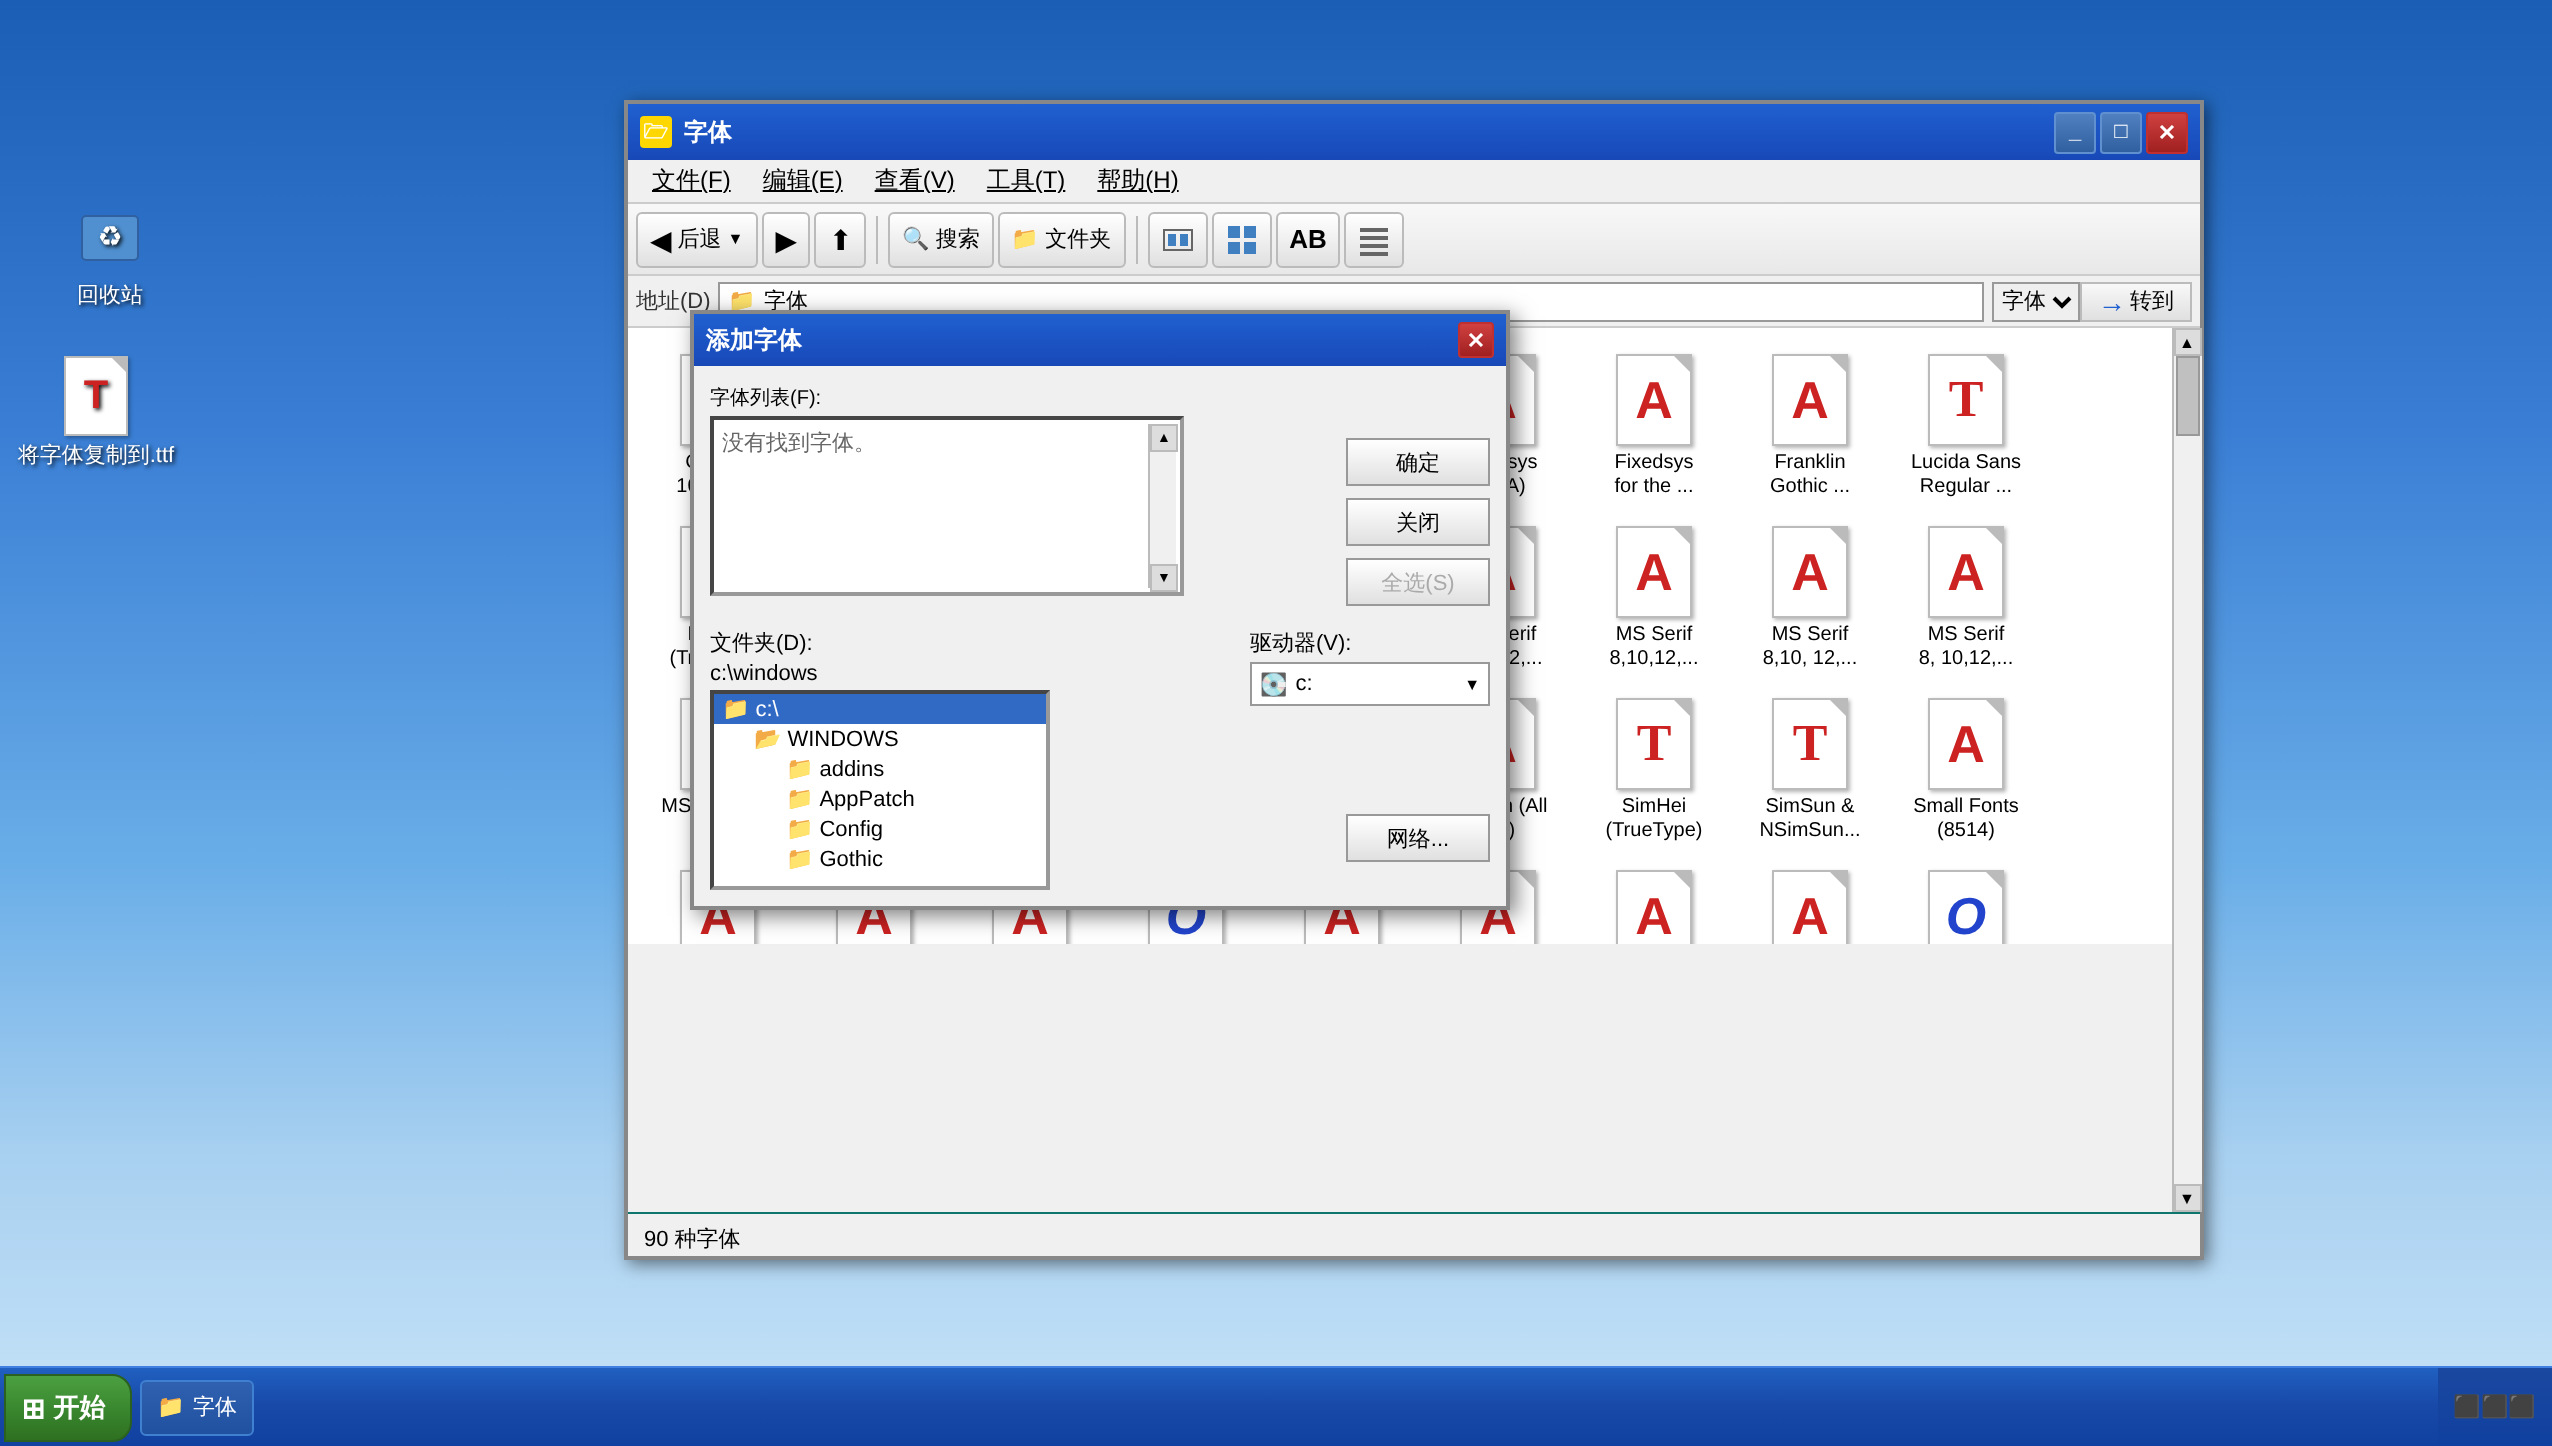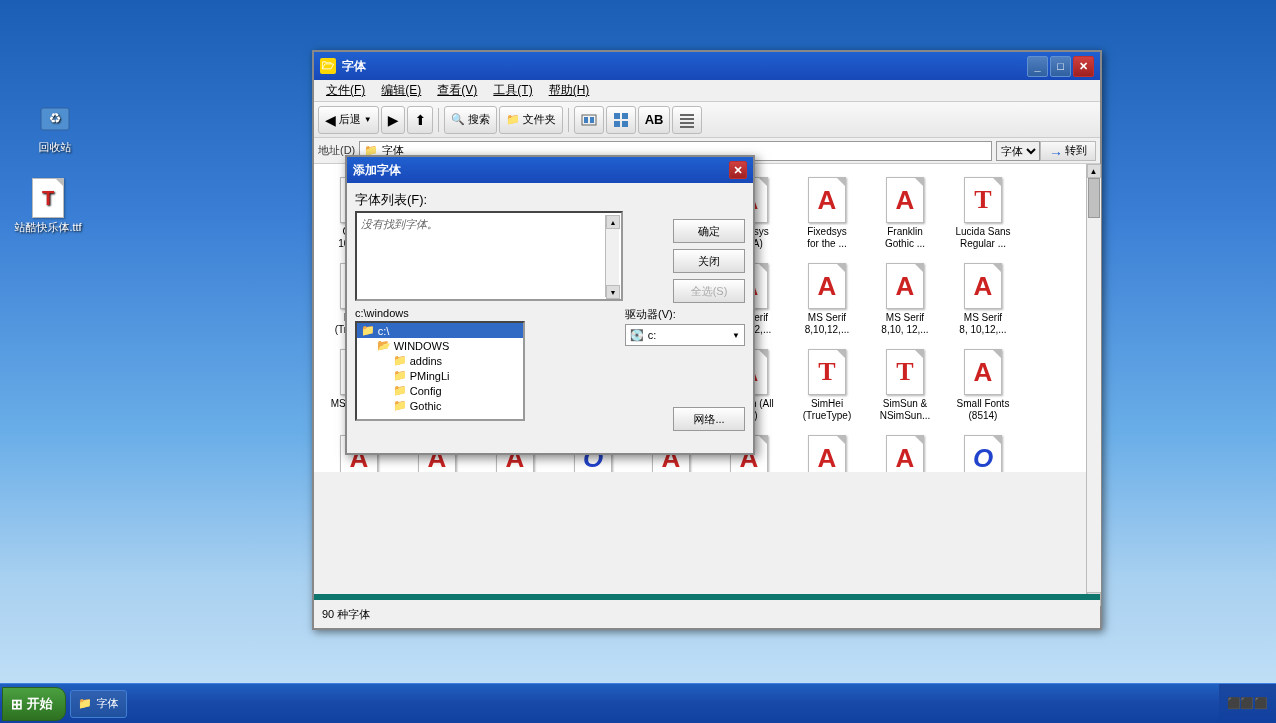--- a/index.html
+++ b/index.html
@@ -245,24 +245,24 @@
       display: flex;
       align-items: center;
       justify-content: center;
       position: relative;
     }
 
     
     .status-bar {
       height: 22px;
       background: #f0f0f0;
-      border-top: 6px solid #0f766e;
-      display: flex;
-      align-items: center;
-      padding: 14px 8px;
+      border-top: 1px solid #0f766e;
+      display: flex;
+      align-items: flex-end;
+      padding: 1px 8px;
       font-size: 11px;
       position: absolute;
       bottom: 0;
       left: 0;
       right: 0;
     }
 
     
     .dialog {
       position: absolute;
@@ -293,21 +293,21 @@
       border: 1px solid #c03030;
       color: white;
       font-size: 11px;
       cursor: pointer;
       display: flex;
       align-items: center;
       justify-content: center;
       border-radius: 2px;
     }
     .dialog-label {
-      font-size: 13px;
+      font-size: 10px;
       color: #000;
     }
     .dialog-listbox {
       width: 100%;
       height: 90px;
       border: 2px inset #999;
       background: white;
       font-size: 11px;
       padding: 2px;
       position: relative;
@@ -425,21 +425,21 @@
     <span>回收站</span>
   </div>
 
   <div class="desktop-icon" style="top:180px;left:8px;width:80px;">
     <div class="icon-img" style="display:flex;align-items:center;justify-content:center;">
       <div style="width:32px;height:40px;background:white;border:1px solid #bbb;display:flex;align-items:center;justify-content:center;font-size:20px;font-weight:bold;color:#cc2222;box-shadow:1px 1px 2px rgba(0,0,0,0.3);position:relative;">
         T
         <div style="position:absolute;top:0;right:0;width:0;height:0;border-style:solid;border-width:0 7px 7px 0;border-color:transparent #bbb transparent transparent;"></div>
       </div>
     </div>
-    <span>站酷快乐体.ttf</span>
+    <span>将字体复制到.ttf</span>
   </div>
 
   <div class="main-window">
 
     <div class="window-titlebar">
       <div class="window-title-icon">🗁</div>
       <span>字体</span>
       <div class="window-controls">
         <div class="win-btn">_</div>
         <div class="win-btn">□</div>
@@ -866,52 +866,55 @@
   <div class="dialog">
     <div class="dialog-titlebar">
       <span>添加字体</span>
       <div class="dialog-close-btn">✕</div>
     </div>
 
     <div style="position:relative;padding:8px;height:calc(100% - 26px);">
       
       <label class="dialog-label">字体列表(F):</label>
       
-      <div class="dialog-listbox" style="margin-top:2px;margin-bottom:6px;width:268px;height:90px;font-style:italic;">
+      <div class="dialog-listbox" style="margin-top:2px;margin-bottom:16px;width:237px;height:90px;">
         <div style="display:flex;height:100%;">
           <div style="flex:1;padding:2px;">
             <span class="dialog-listbox-text">没有找到字体。</span>
           </div>
           <div style="width:14px;background:#f0f0f0;border-left:1px solid #bbb;">
             <div style="width:14px;height:14px;background:#ddd;border:1px solid #bbb;display:flex;align-items:center;justify-content:center;font-size:7px;">▲</div>
             <div style="width:14px;height:14px;background:#ddd;border:1px solid #bbb;display:flex;align-items:center;justify-content:center;font-size:7px;position:absolute;bottom:0;">▼</div>
           </div>
         </div>
       </div>
 
       
       <div class="dialog-row">
         <div class="dialog-col">
+          <div class="dialog-folder-label">
+            <span>文件夹(D):</span>
+          </div>
           <div style="font-size:11px;margin-bottom:2px;">c:\windows</div>
           <div class="dialog-folder-tree" style="width:170px;height:100px;">
             <div class="tree-item selected">
               <span>📁</span>
               <span>c:\</span>
             </div>
             <div class="tree-item tree-indent">
               <span>📂</span>
               <span>WINDOWS</span>
             </div>
             <div class="tree-item" style="margin-left:32px;">
               <span>📁</span>
               <span>addins</span>
             </div>
             <div class="tree-item" style="margin-left:32px;">
               <span>📁</span>
-              <span>PMingLi</span>
+              <span>AppPatch</span>
             </div>
             <div class="tree-item" style="margin-left:32px;">
               <span>📁</span>
               <span>Config</span>
             </div>
             <div class="tree-item" style="margin-left:32px;">
               <span>📁</span>
               <span>Gothic</span>
             </div>
           </div>

